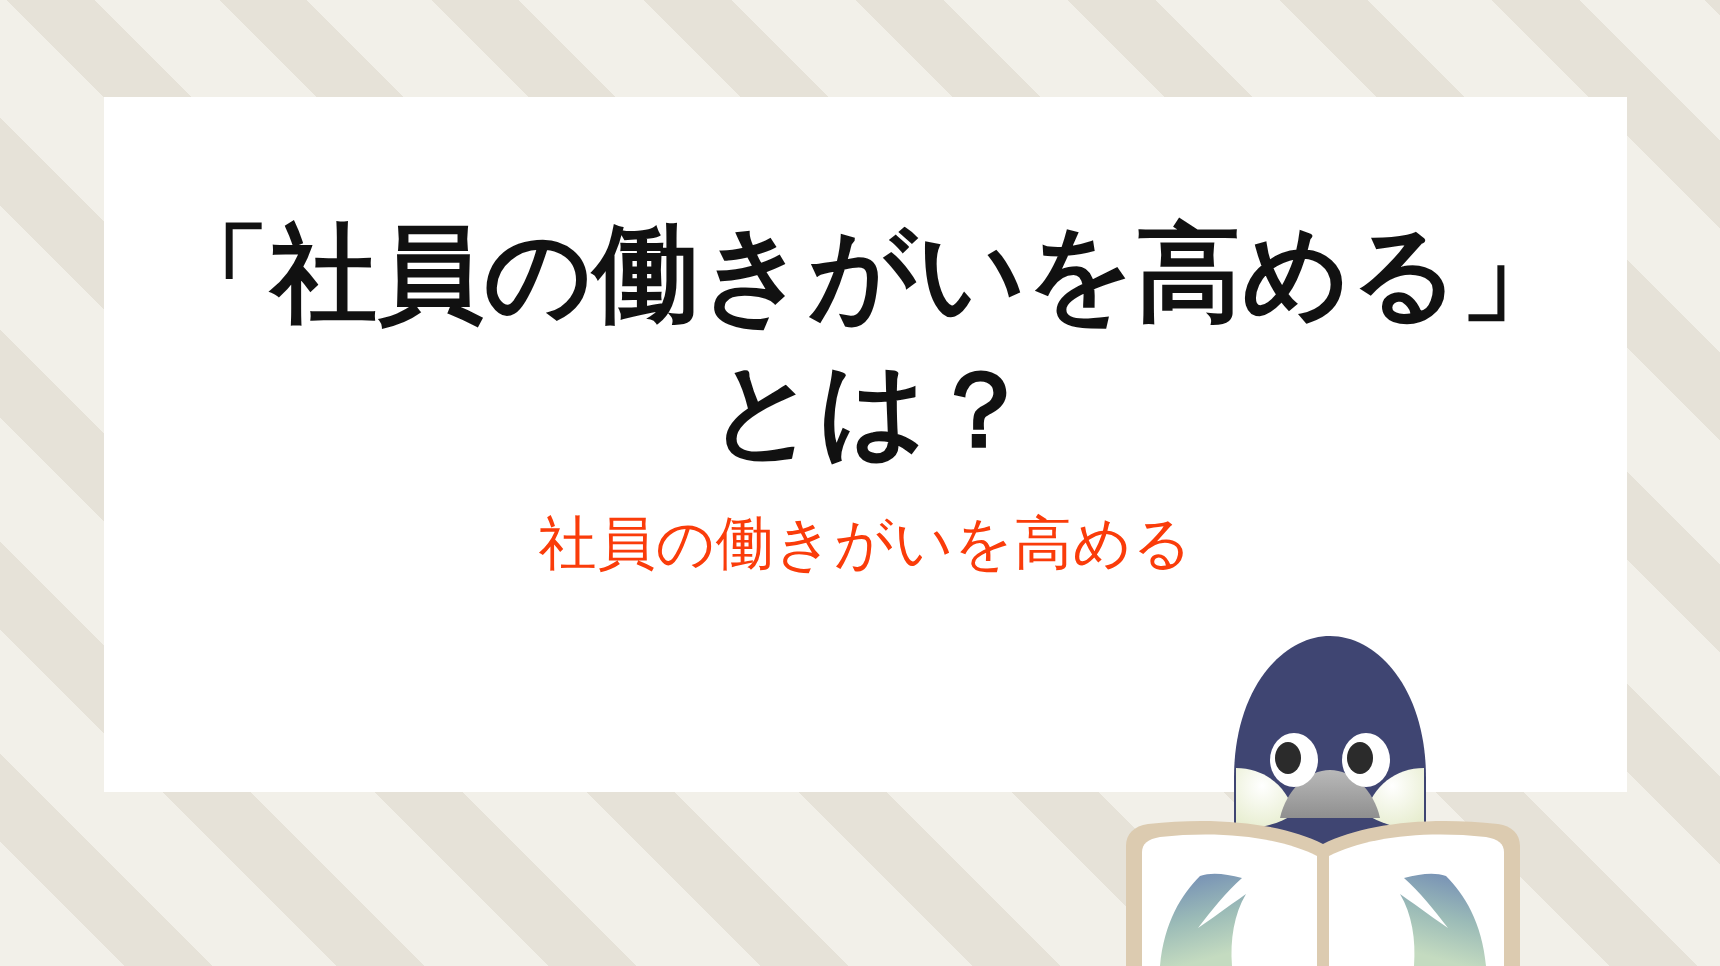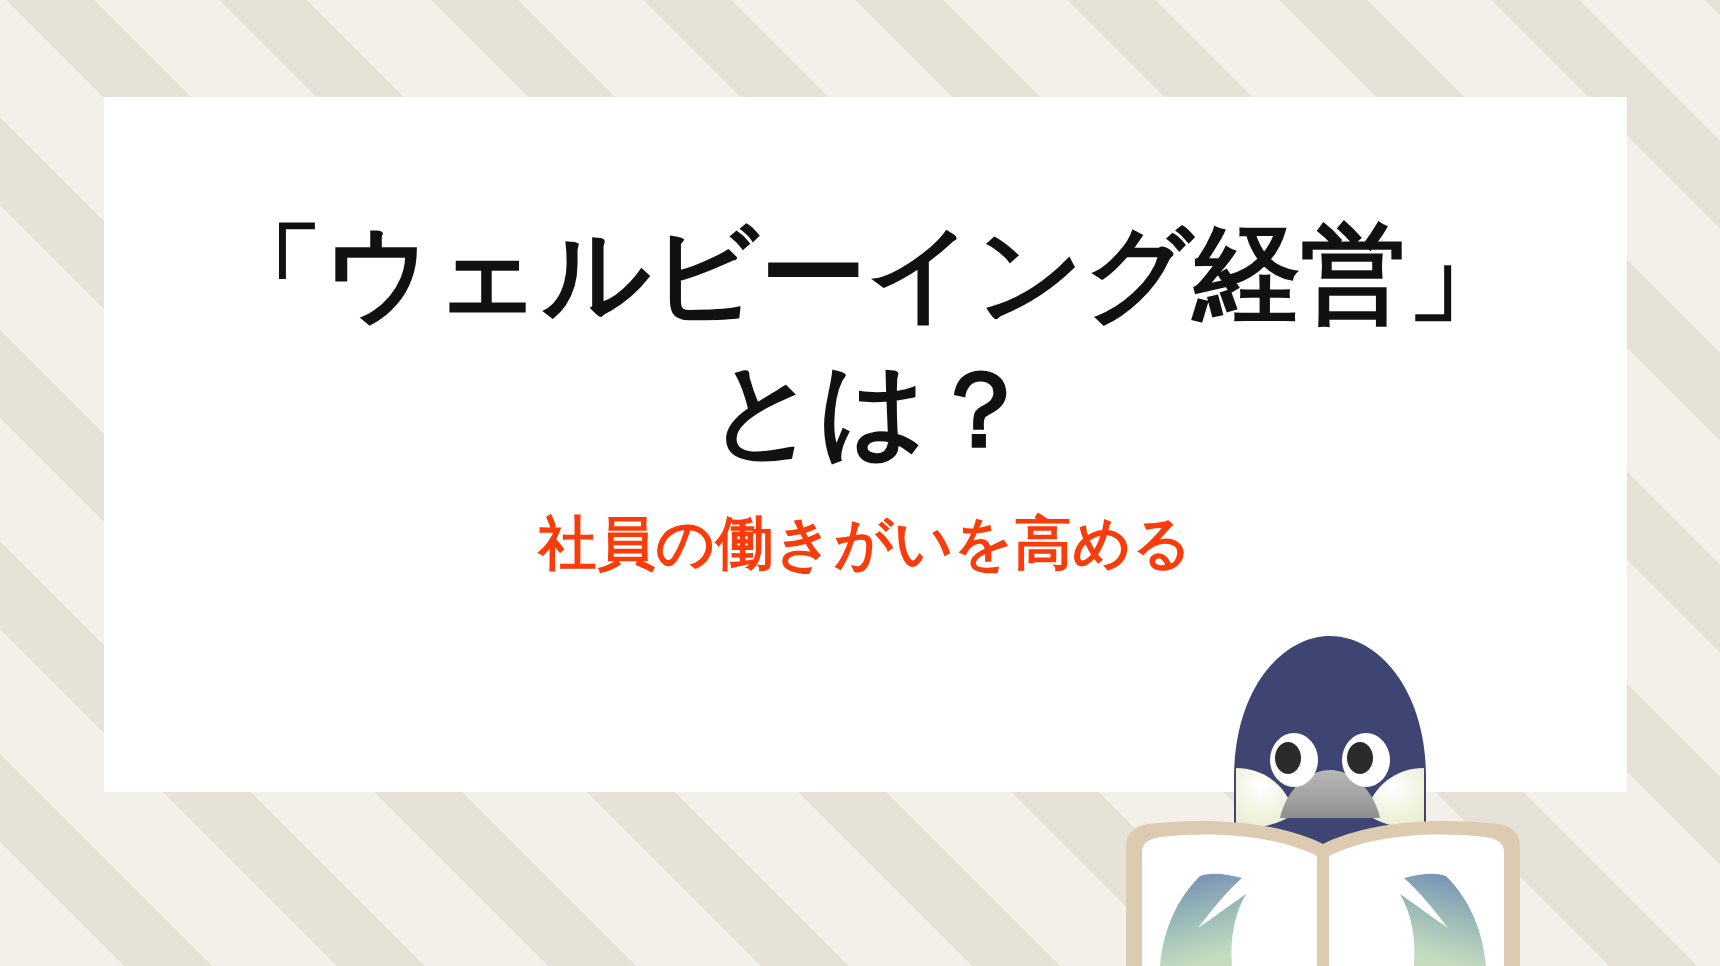--- a/index.html
+++ b/index.html
@@ -67,21 +67,21 @@
   }
 
   .headline-line2 {
     margin-top: -2px;
     padding-left: 12px;
   }
 
   .subtitle {
     color: #FA3C0A;
     font-size: 58px;
-    font-weight: 700;
+    font-weight: 400;
     line-height: 1.25;
     letter-spacing: 0.01em;
     margin: 0;
     margin-top: 28px;
     white-space: nowrap;
   }
 
   
   .mascot {
     position: absolute;
@@ -101,21 +101,21 @@
 </head>
 <body>
 
 <div class="canvas">
 
   <div class="stripes"></div>
 
   <div class="card">
 
     <div class="text-block">
-      <div class="headline">「ウェルビーイング経営」</div>
+      <div class="headline">「社員の働きがいを高める」</div>
       <div class="headline headline-line2">とは？</div>
       <div class="subtitle">社員の働きがいを高める</div>
     </div>
 
   </div>
 
   <div class="mascot">
     <svg viewBox="0 0 430 388" xmlns="http://www.w3.org/2000/svg">
       <defs>
         <linearGradient id="wingGradL" x1="0" y1="0" x2="0.25" y2="1">

